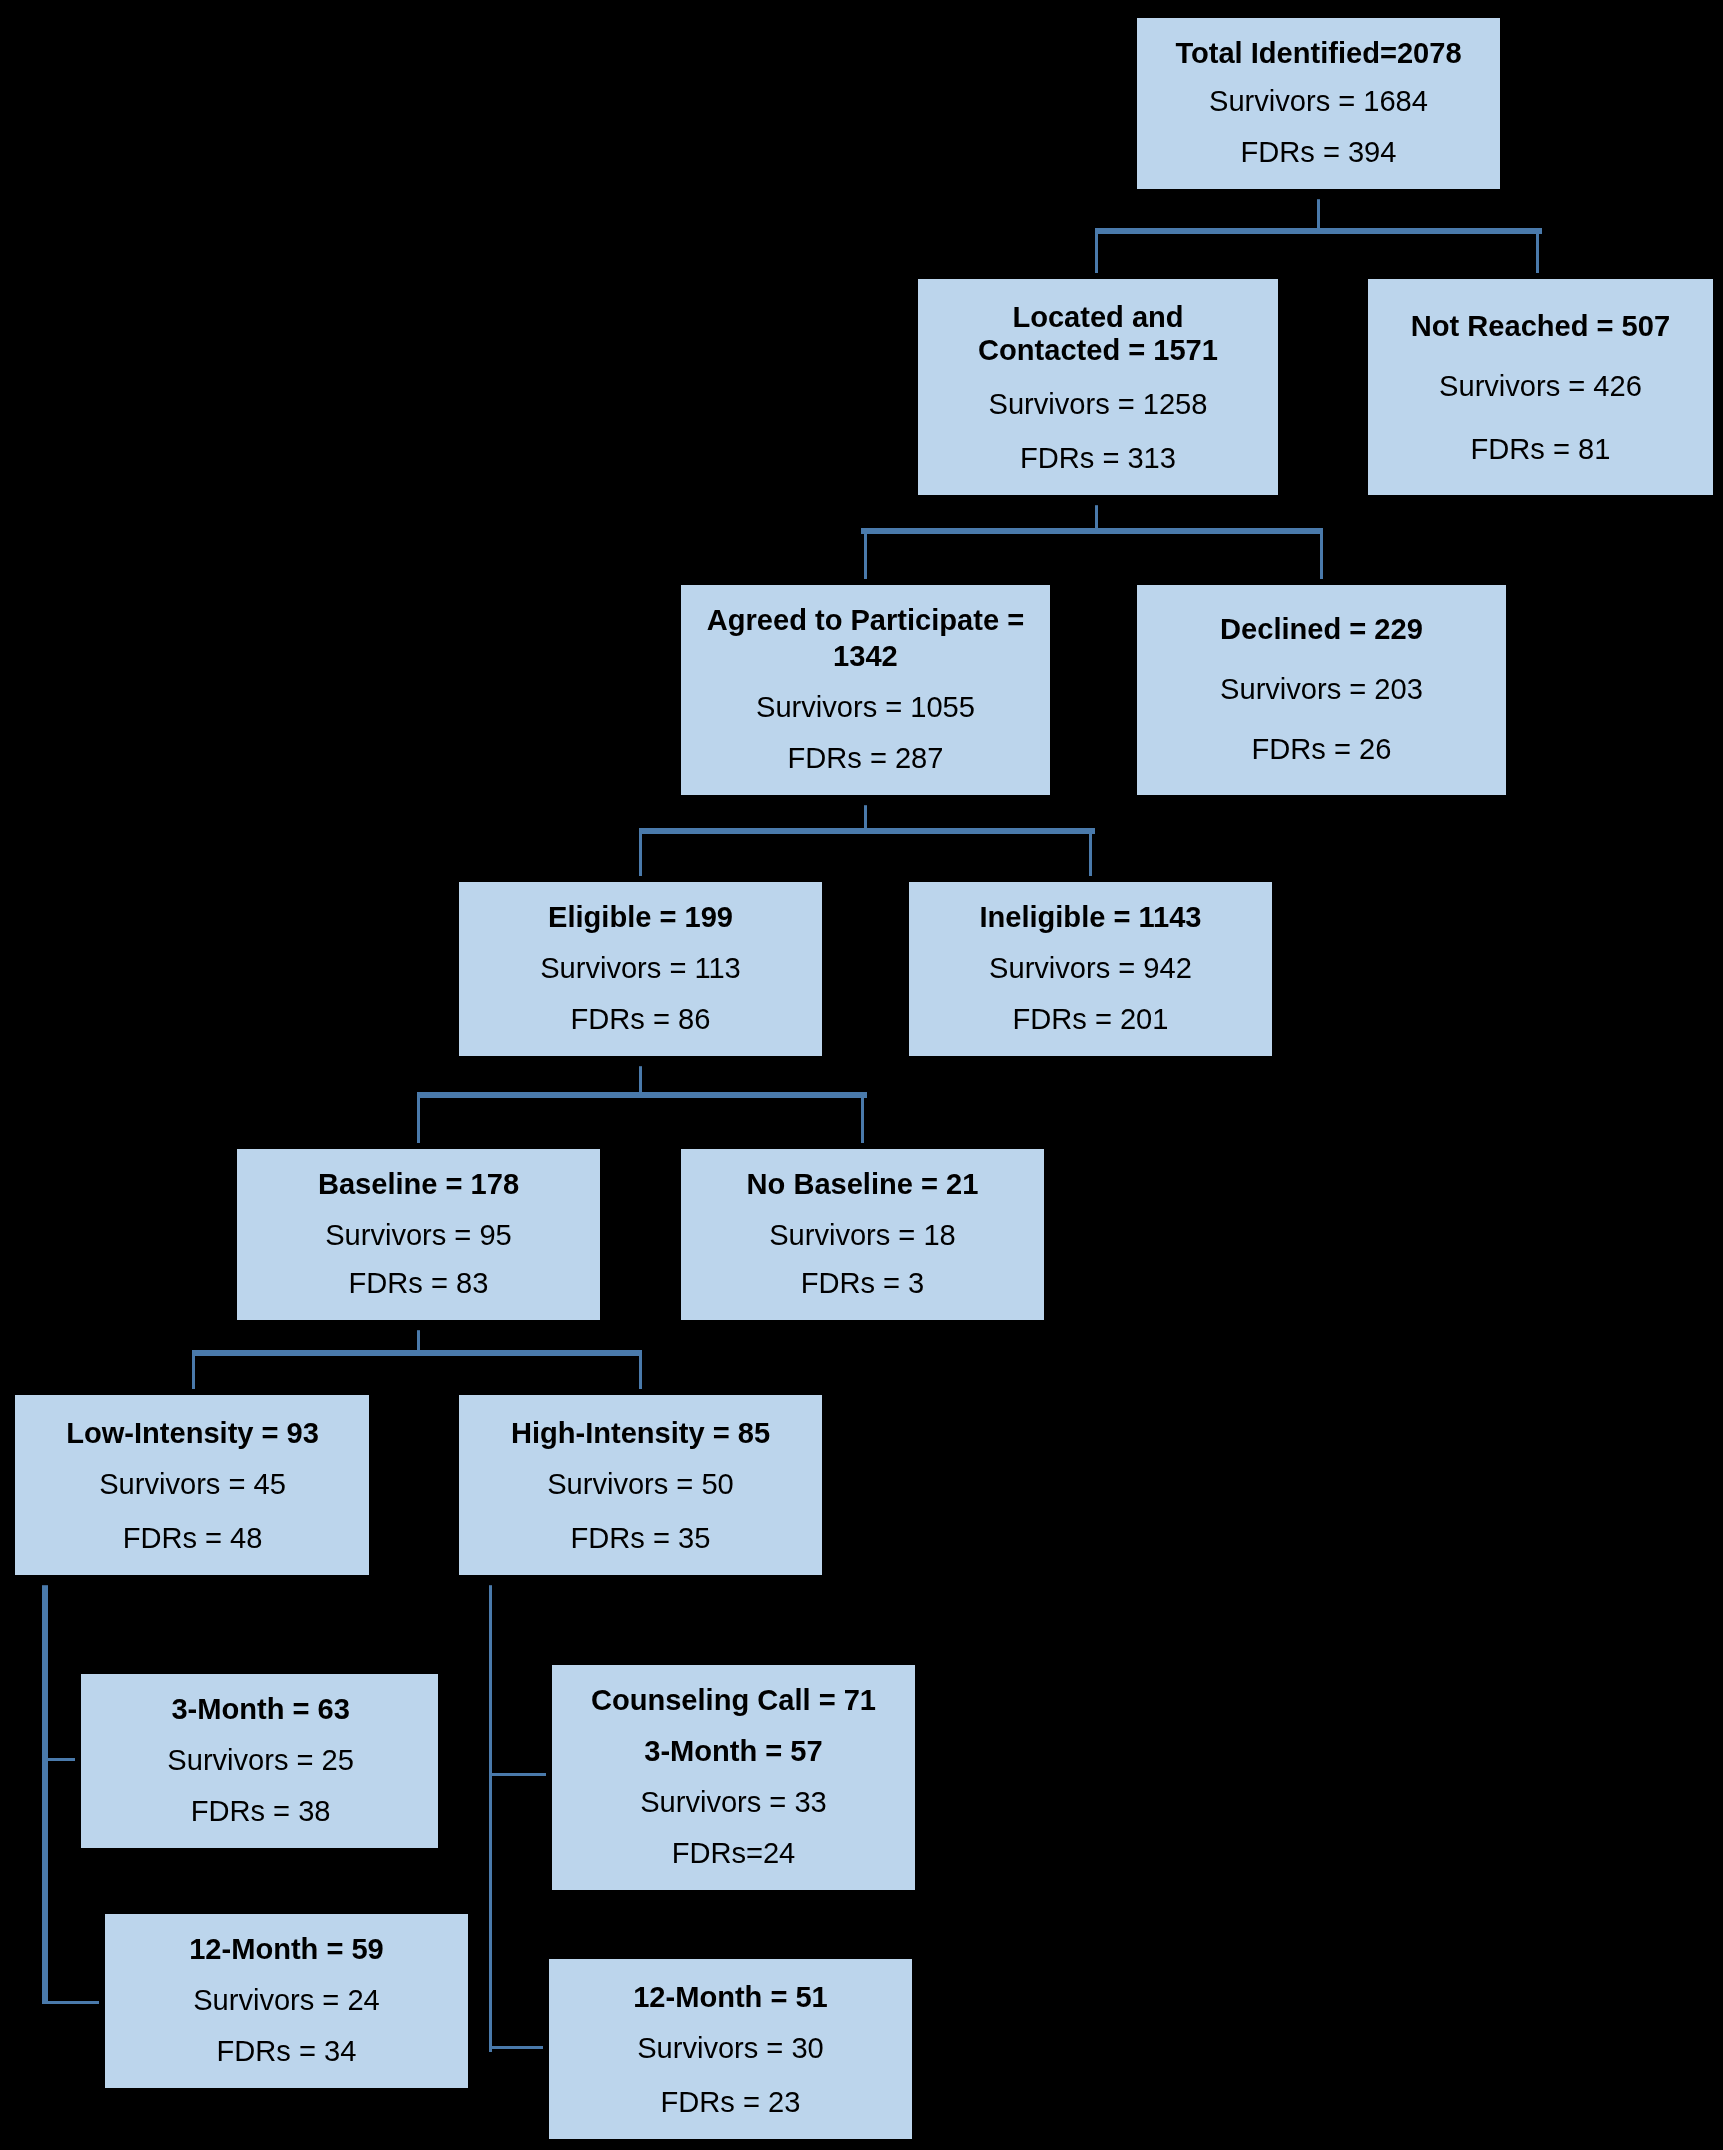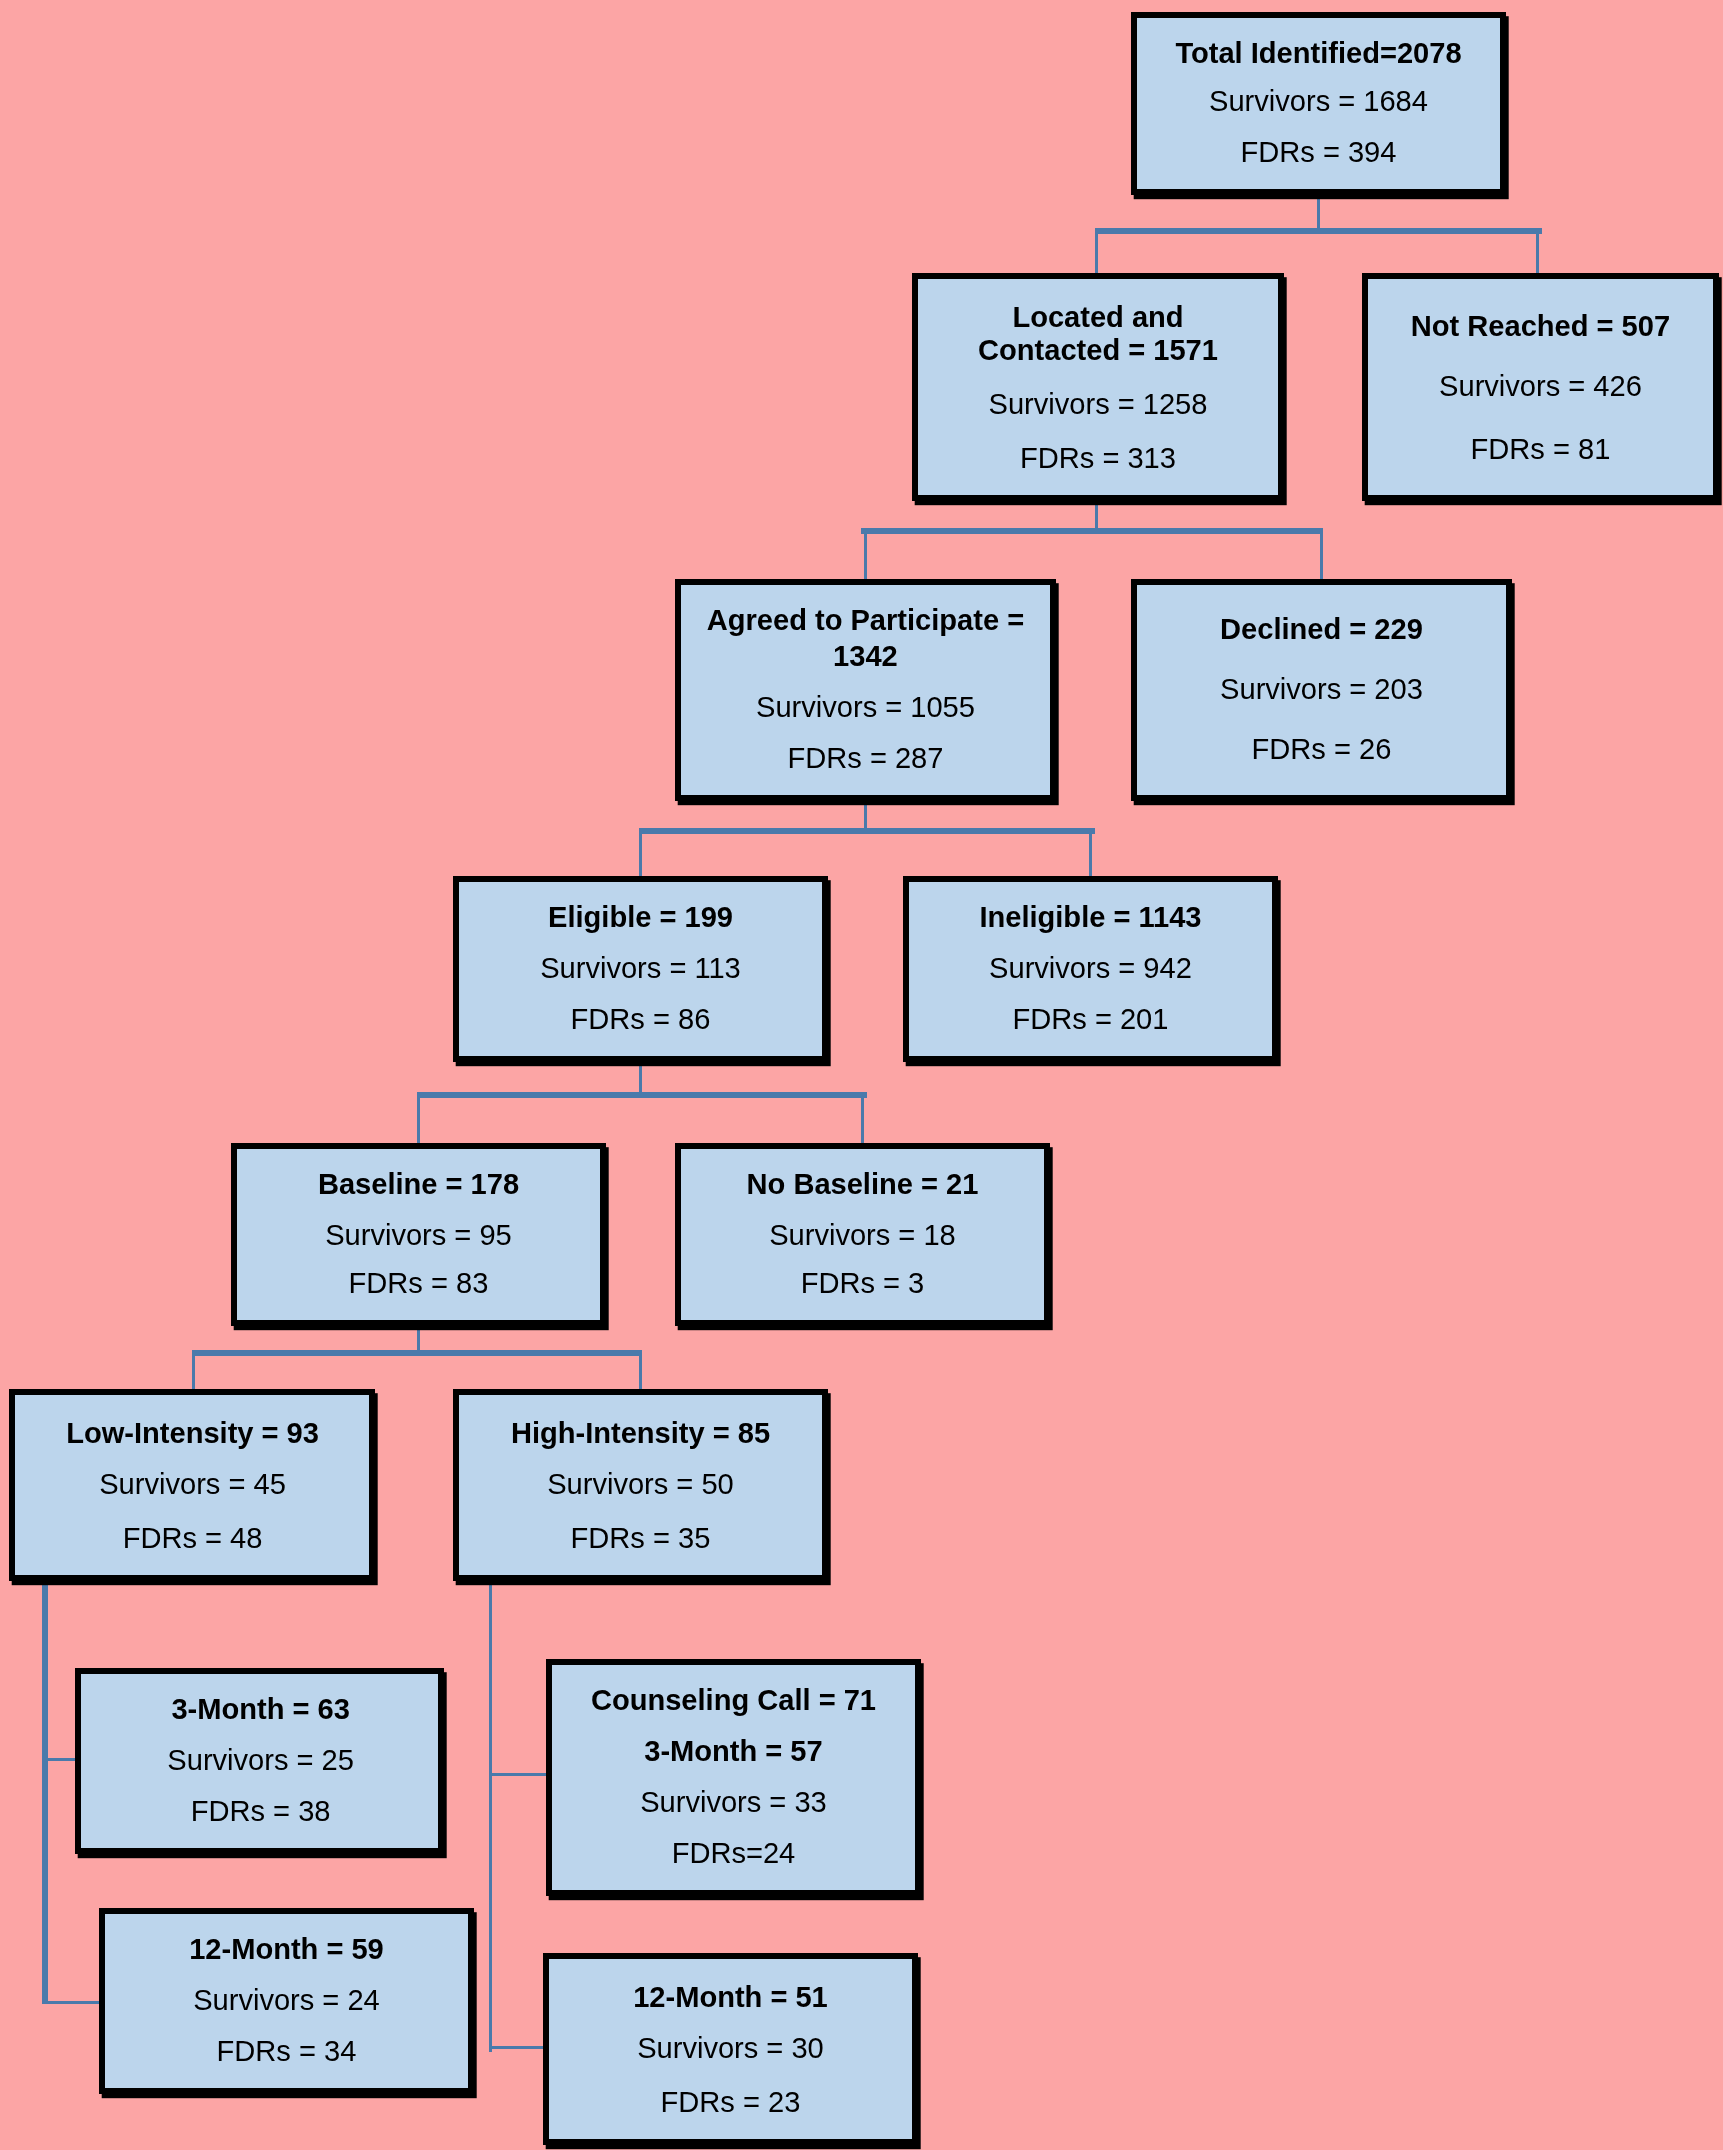--- a/index.html
+++ b/index.html
@@ -1,16 +1,16 @@
 <!DOCTYPE html>
 <html style="font-size:7.4px"><head>
 <meta charset="utf-8">
 <style>
   html,body{margin:0;padding:0;background:#ffffff;}
-  .stage{position:relative;width:1723px;height:2151px;overflow:hidden;background:#fca5a5;}
+  .stage{position:relative;width:1723px;height:2151px;overflow:hidden;background:#000000;}
   .canvas{
     position:absolute;left:0;top:0;width:574px;height:717px;
     transform:scale(3);transform-origin:0 0;
     font-family:"Liberation Sans","DejaVu Sans",sans-serif;color:#000;
   }
   .node{
     position:absolute;box-sizing:border-box;
     background:#bcd5ec;border:2.3px solid #000;box-shadow:0.9px 1.4px 0 #000;
     display:flex;flex-direction:column;justify-content:space-evenly;align-items:center;
     text-align:center;padding:0.9px 1.8px;

